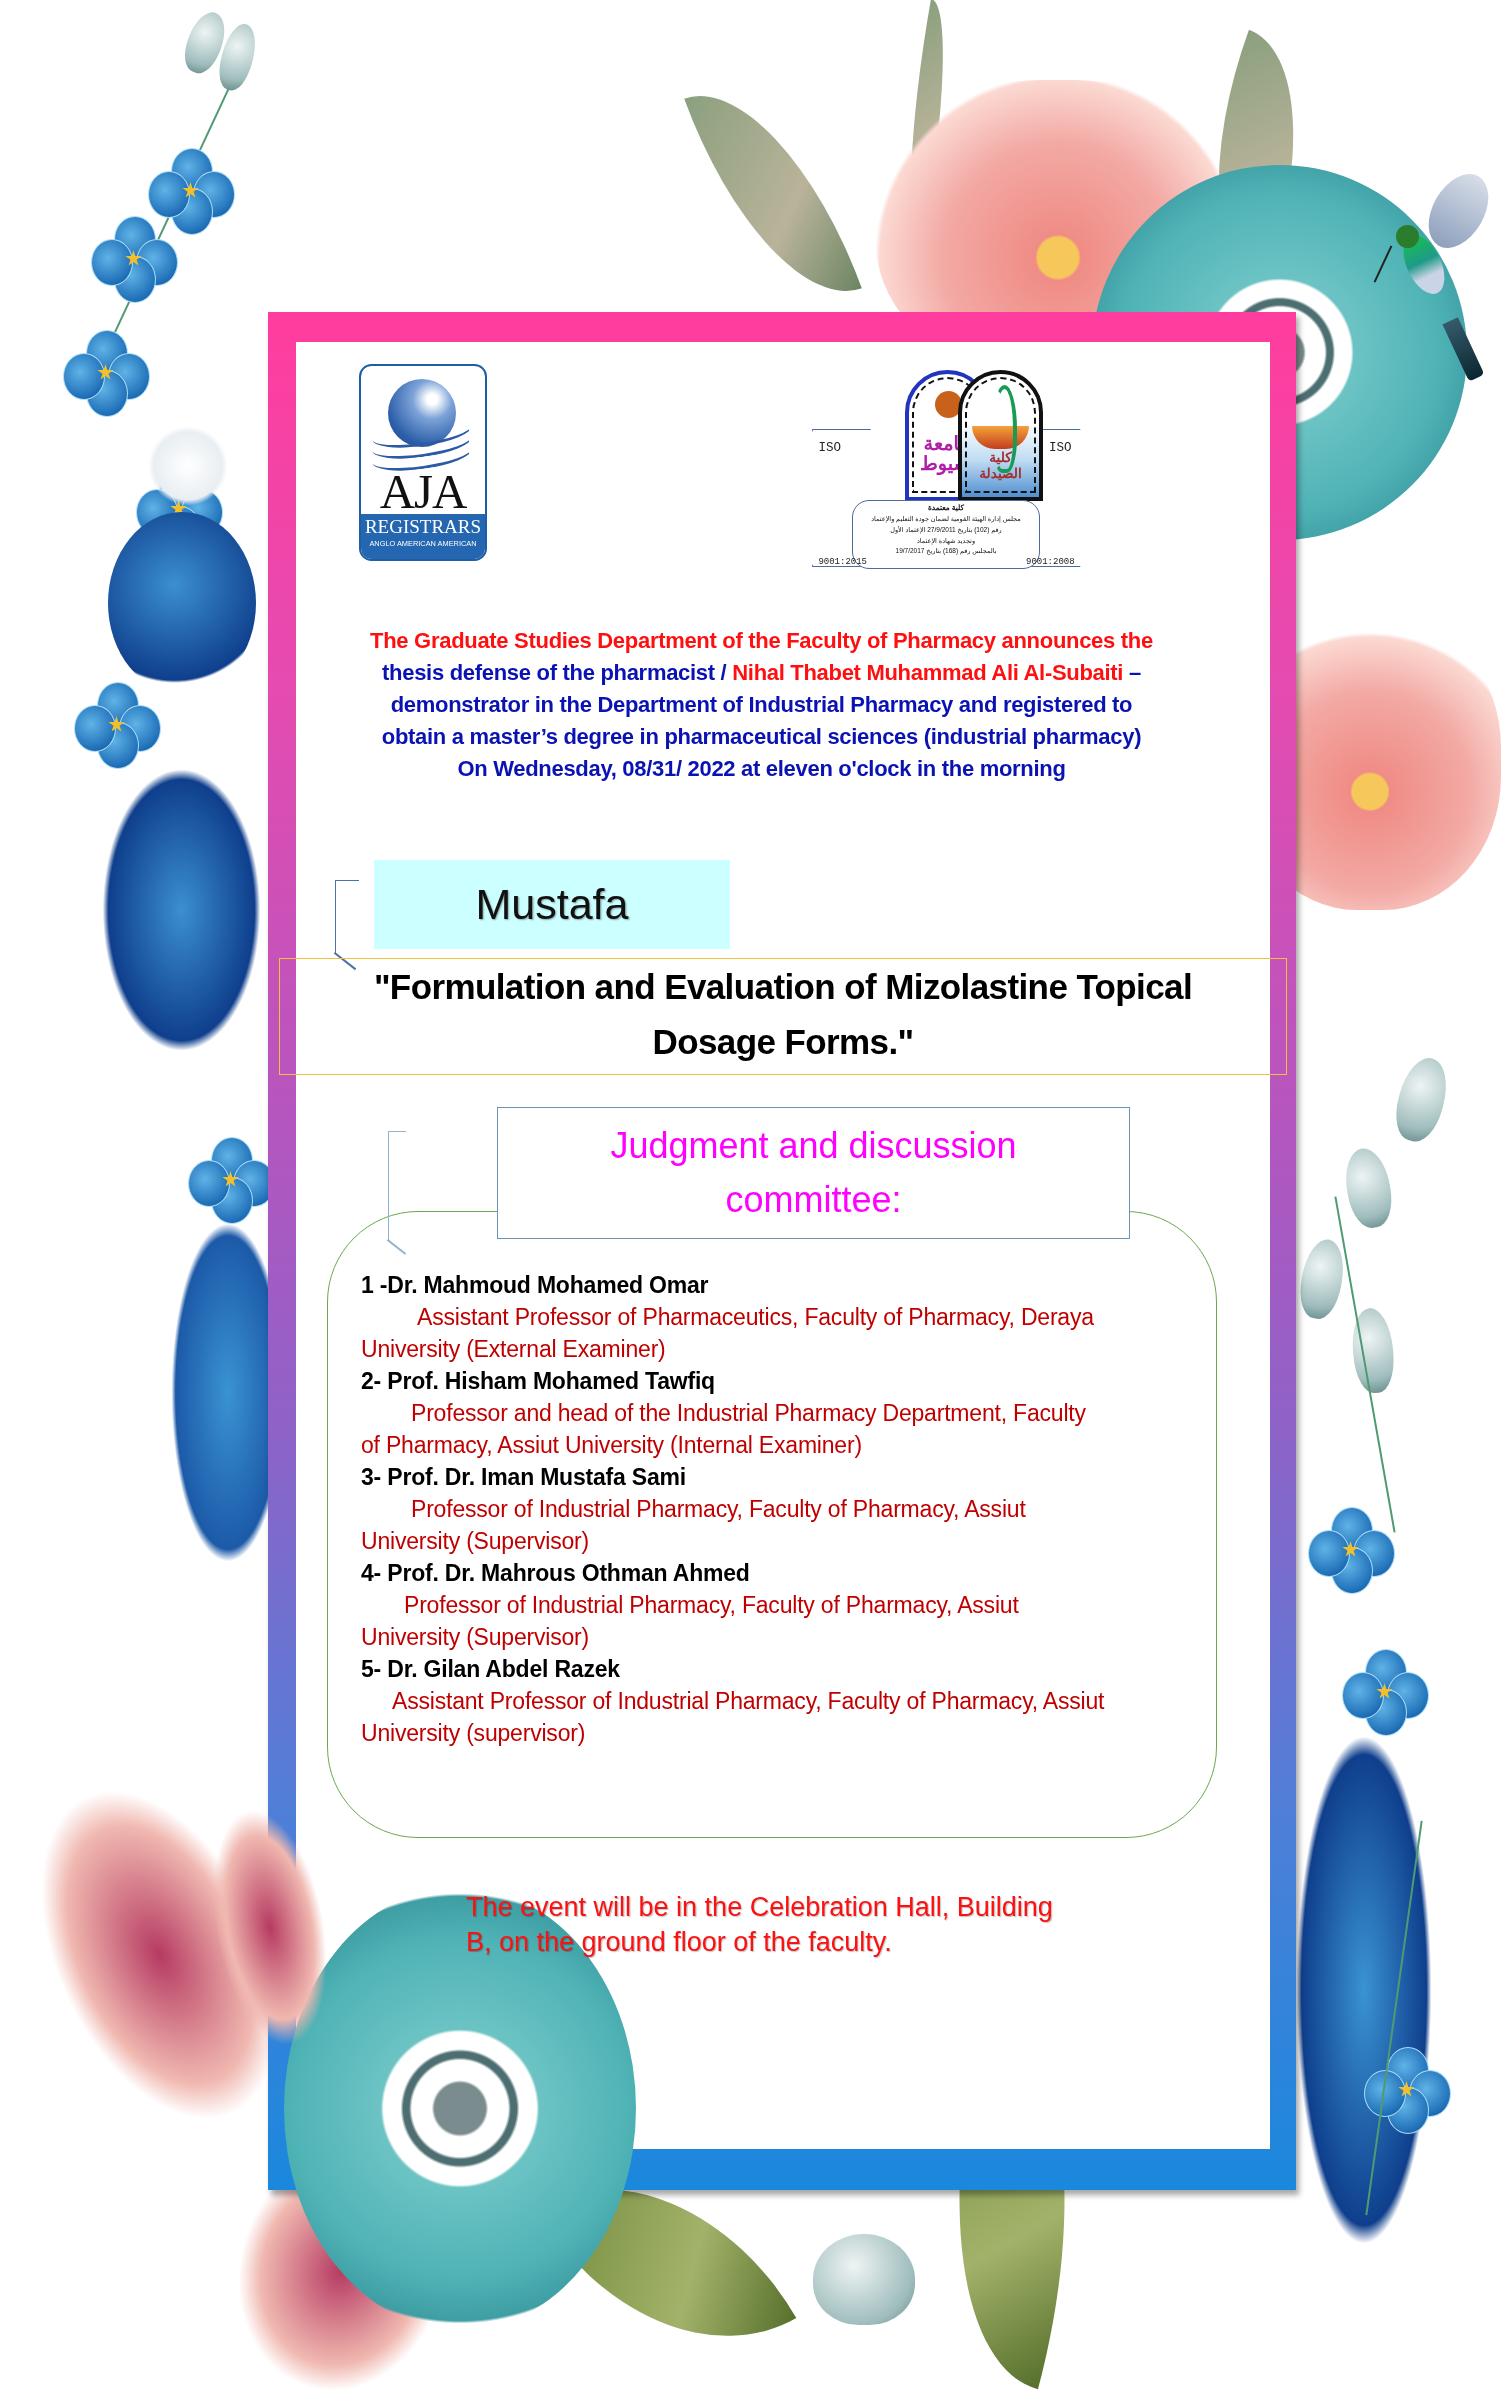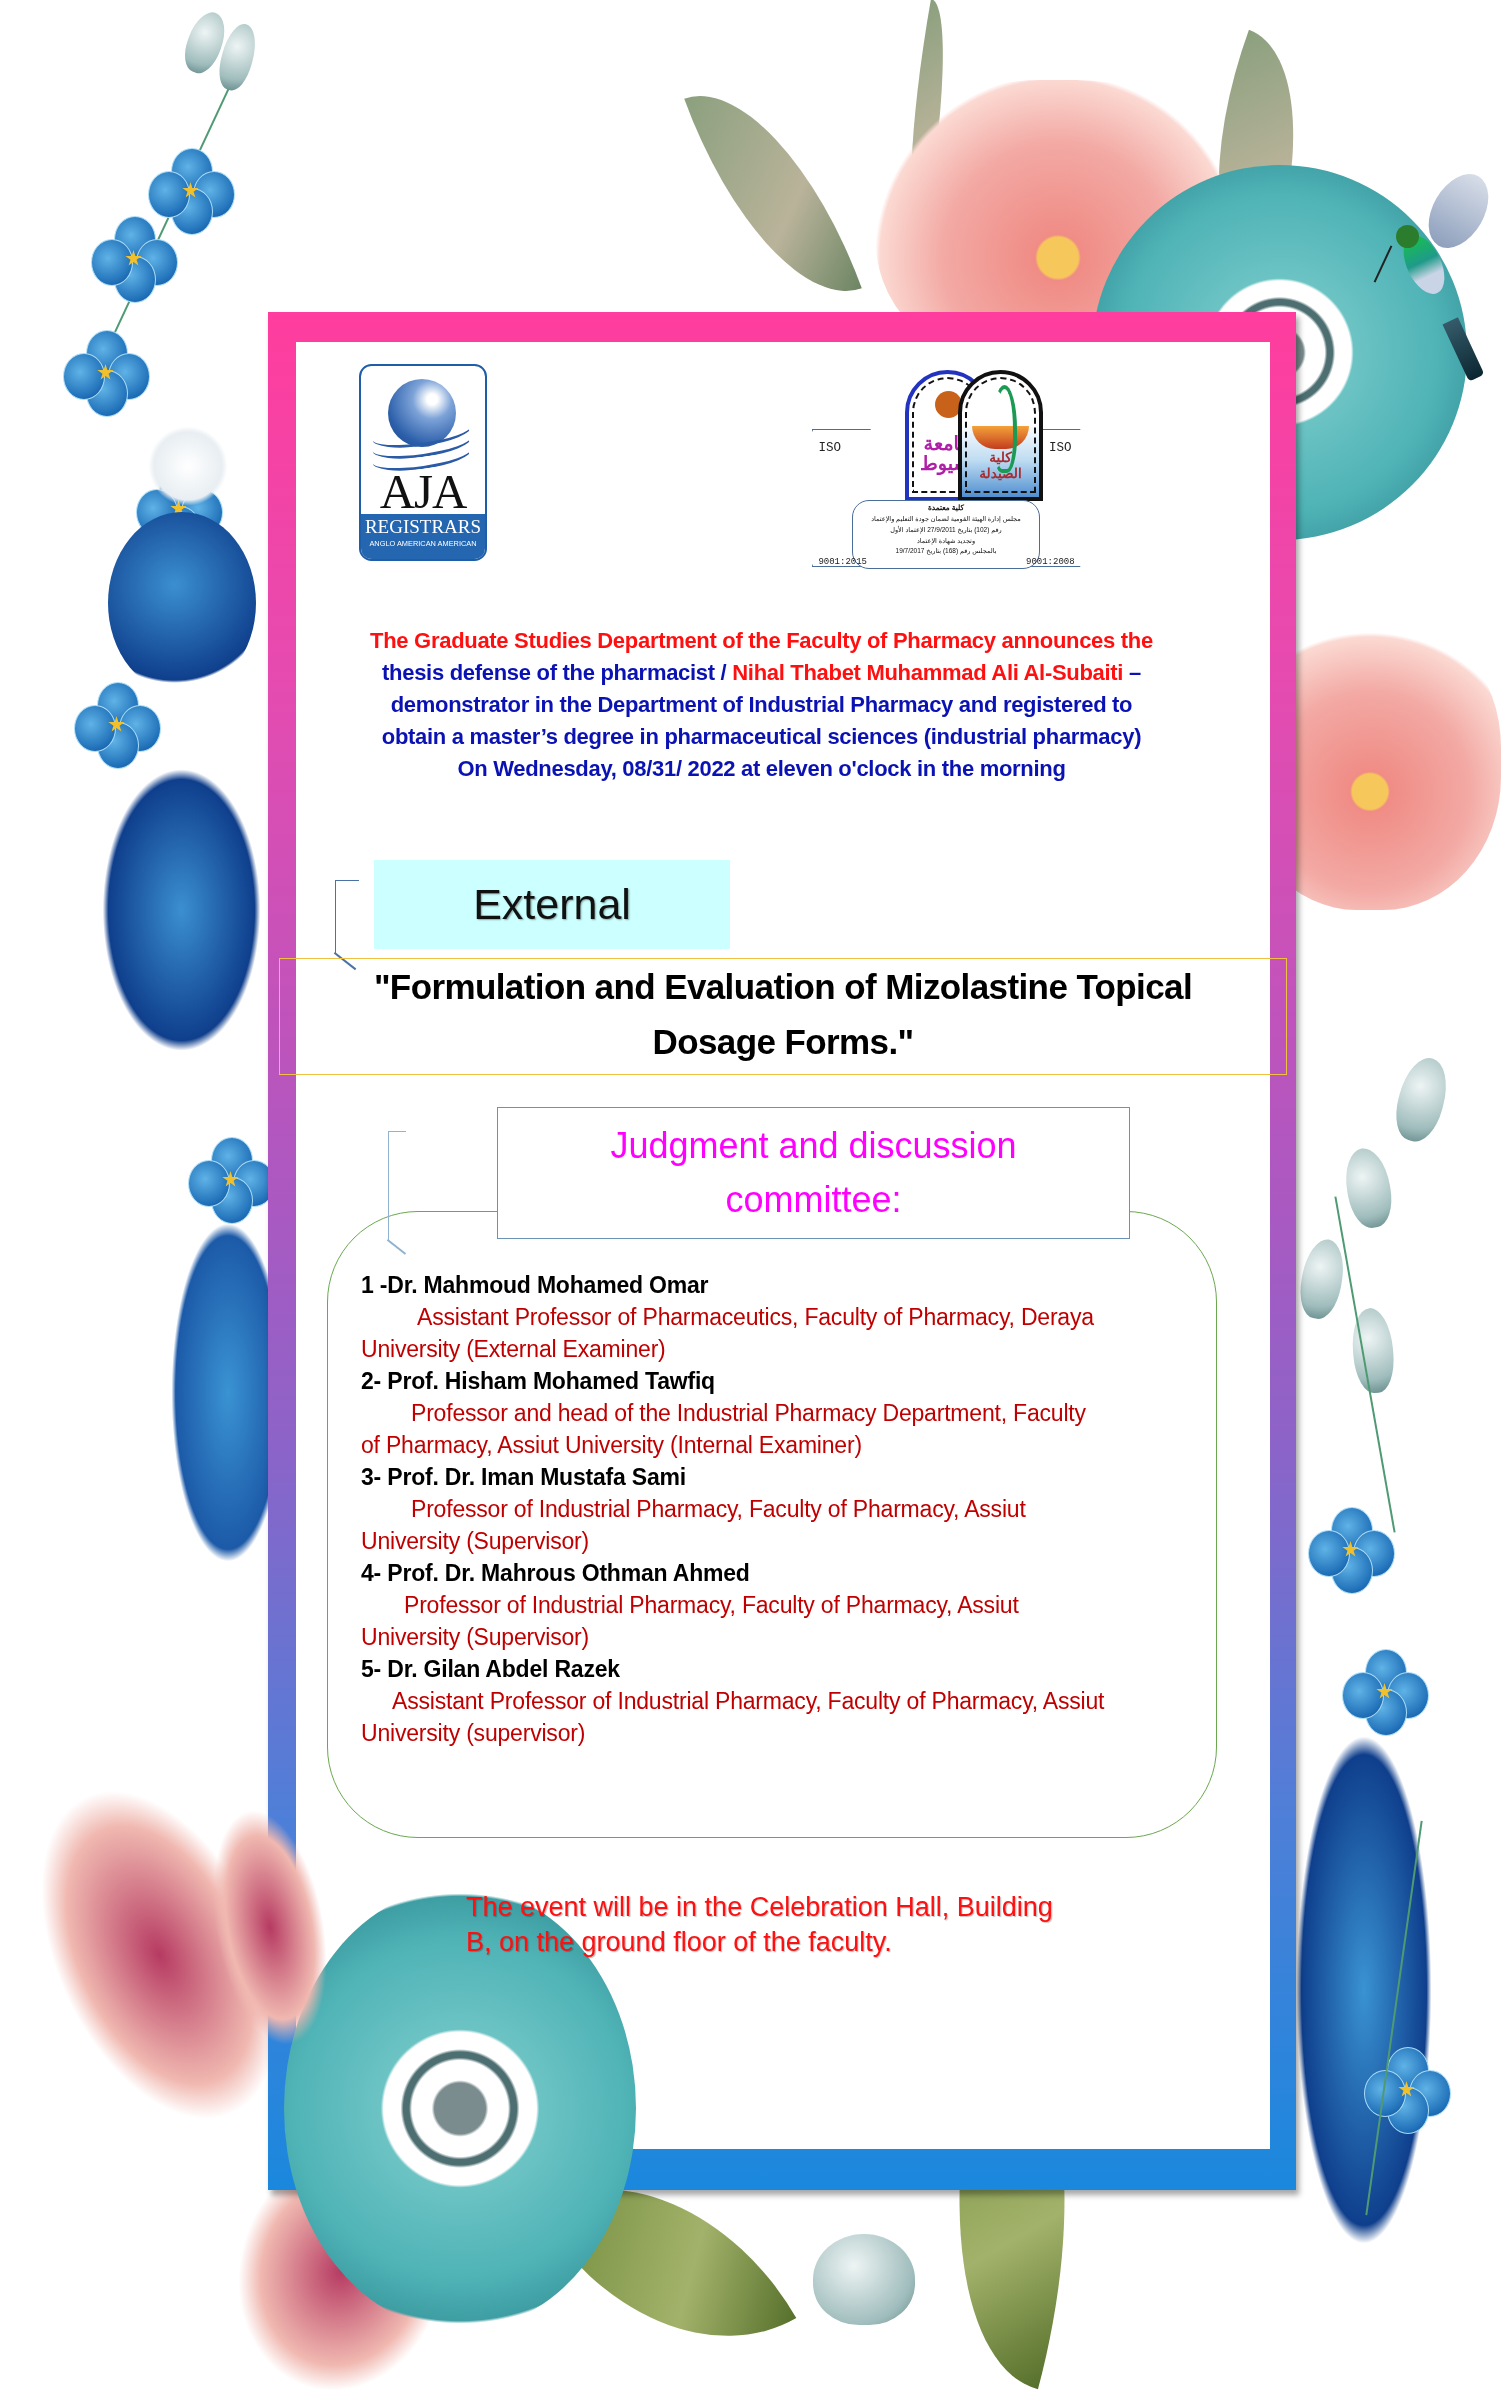--- a/index.html
+++ b/index.html
@@ -317,21 +317,21 @@
 <div class="abs announce">
   <div class="red">The Graduate Studies Department of the Faculty of Pharmacy announces the</div>
   <div class="navy"><span>thesis defense of the pharmacist / </span><span class="red">Nihal Thabet Muhammad Ali Al-Subaiti</span><span> –</span></div>
   <div class="navy">demonstrator in the Department of Industrial Pharmacy and registered to</div>
   <div class="navy">obtain a master’s degree in pharmaceutical sciences (industrial pharmacy)</div>
   <div class="navy">On Wednesday, 08/31/ 2022 at eleven o'clock in the morning</div>
 </div>
 
 <div class="abs bracket" style="left:335px;top:880px;width:23px;height:72px;"></div>
 <div class="abs bracket-diag" style="left:335px;top:952px;width:27px;transform:rotate(38deg);"></div>
-<div class="abs entitled-box">External</div>
+<div class="abs entitled-box">Mustafa</div>
 
 <div class="abs title-box">
   <div>"Formulation and Evaluation of Mizolastine Topical</div>
   <div>Dosage Forms."</div>
 </div>
 
 <div class="abs committee-box"></div>
 <div class="abs bracket" style="left:388px;top:1131px;width:17px;height:108px;border-color:#8fb3d0;"></div>
 <div class="abs bracket-diag" style="left:388px;top:1239px;width:23px;background:#8fb3d0;transform:rotate(38deg);"></div>
 <div class="abs committee-head">

